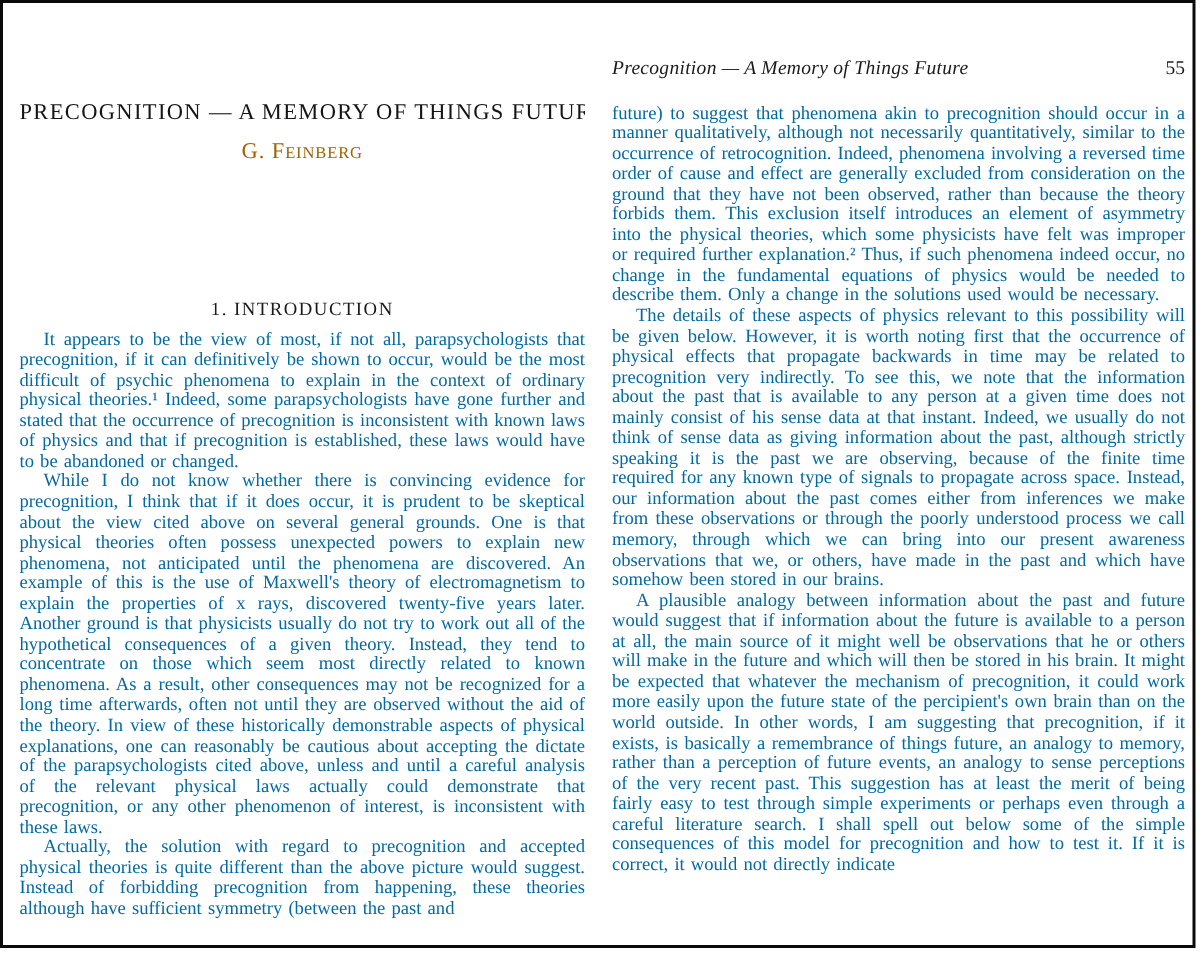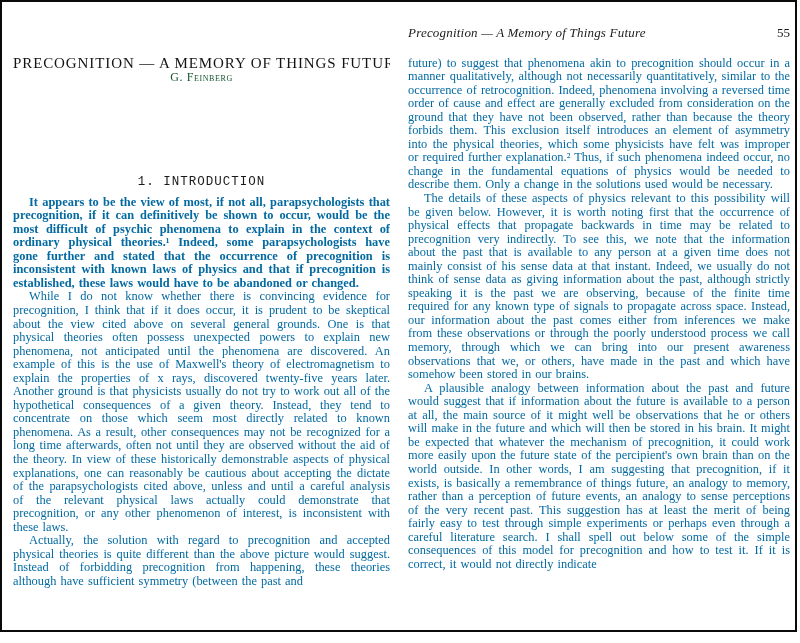--- a/index.html
+++ b/index.html
@@ -21,21 +21,21 @@
     left: 0;
     top: 0;
     width: 797px;
     height: 632px;
     border: 2px solid #0a0a0a;
     box-sizing: border-box;
     pointer-events: none;
   }
   .col {
     position: absolute;
-    top: 0;
+    top: 12px;
     font-size: 12.4px;
     line-height: 13.55px;
   }
   .col-left {
     left: 13px;
     width: 377px;
     height: 631px;
     overflow: hidden;
   }
   .col-right {
@@ -47,33 +47,33 @@
   .article-title {
     margin: 57px 0 0 0;
     text-align: center;
     font-size: 15px;
     font-weight: normal;
     letter-spacing: 0.9px;
     white-space: nowrap;
     color: #141414;
   }
   .author {
+    margin-top: 12px;
     text-align: center;
     font-variant: small-caps;
-    font-size: 12px;
+    font-size: 15px;
     letter-spacing: 0.6px;
-    color: #14532d;
+    color: #a16207;
   }
   .section-heading {
     margin-top: 92px;
     text-align: center;
     font-size: 12.5px;
     letter-spacing: 1px;
     color: #1a1a1a;
-    font-family: Liberation Mono, monospace;
   }
   .runhead-row {
     margin-top: 26px;
     display: flex;
     justify-content: space-between;
     align-items: baseline;
     margin-bottom: 17px;
   }
   .runhead {
     font-style: italic;
@@ -89,21 +89,20 @@
     margin: 0;
     text-align: justify;
     word-spacing: 1px;
     color: #0369a1;
   }
   p.body-par.indent {
     text-indent: 16px;
   }
   .col-left p.body-par:first-of-type {
     margin-top: 6px;
-    font-weight: bold;
   }
 </style>
 </head>
 <body>
 
 <div class="sheet">
 
   <div class="frame"></div>
 
   <div class="col col-left">

